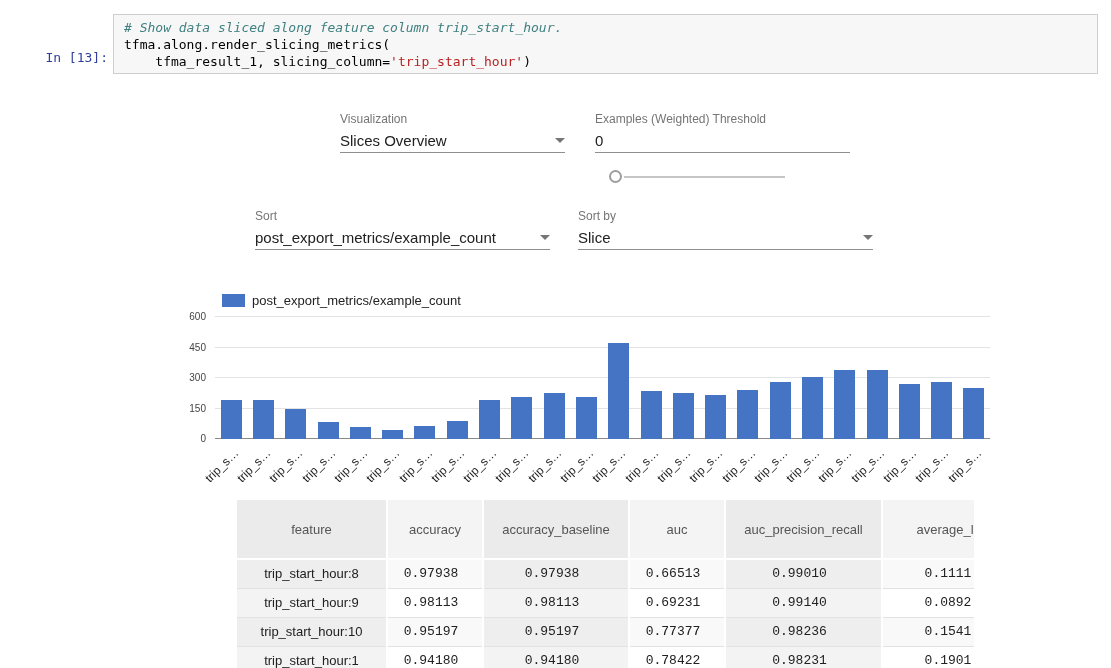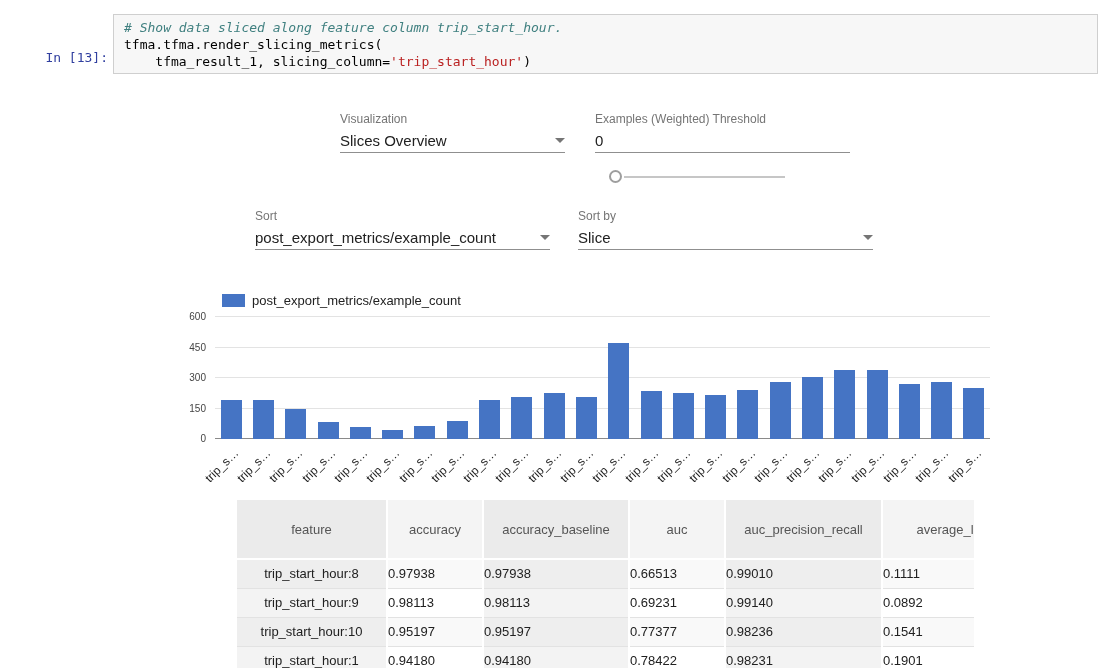--- a/index.html
+++ b/index.html
@@ -83,31 +83,31 @@
   }
   .metrics-table th.col-even { background:#ebebeb; }
   .metrics-table td {
     height:29px; color:#212121; background:#fff;
     border-right:2px solid #fff; border-bottom:1px solid #e2e2e2;
   }
   .metrics-table td.col-even { background:#f3f3f3; }
   .metrics-table tr.row-even td.col-odd { background:#f9f9f9; }
   .metrics-table tr.row-even td.col-even { background:#eeeeee;margin-top:25px; }
   .feature-cell { text-align:center; }
-  .num-cell { text-align:left; padding-right:8px; }
+  .num-cell { text-align:center; padding-right:8px;font-family:Liberation Mono, monospace; }
 </style>
 </head>
 <body>
 
 <div class="screen">
 
   <div class="prompt">In [13]:</div>
   <div class="code-cell">
     <div class="code-line tok-comment"># Show data sliced along feature column trip_start_hour.</div>
-    <div class="code-line">tfma.tfma.render_slicing_metrics(</div>
+    <div class="code-line">tfma.along.render_slicing_metrics(</div>
     <div class="code-line"><span>    tfma_result_1, slicing_column=</span><span class="tok-string">'trip_start_hour'</span><span>)</span></div>
   </div>
 
   <div class="ctl-label" style="left:340px; top:112px;">Visualization</div>
   <div class="ctl-field" style="left:340px; top:129px; width:225px;">
     <span class="ctl-value">Slices Overview</span>
     <span class="dd-arrow"></span>
   </div>
 
   <div class="ctl-label" style="left:595px; top:112px;">Examples (Weighted) Threshold</div>

